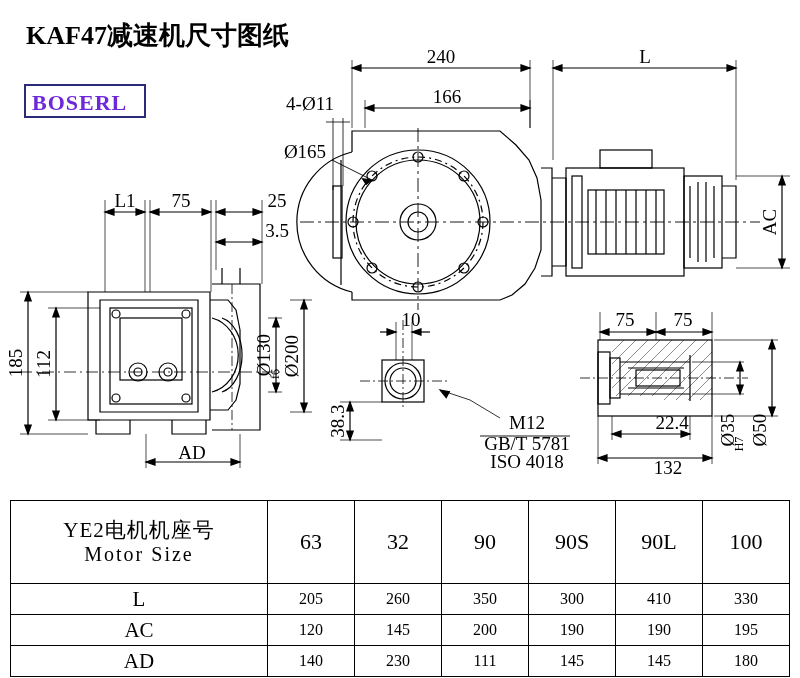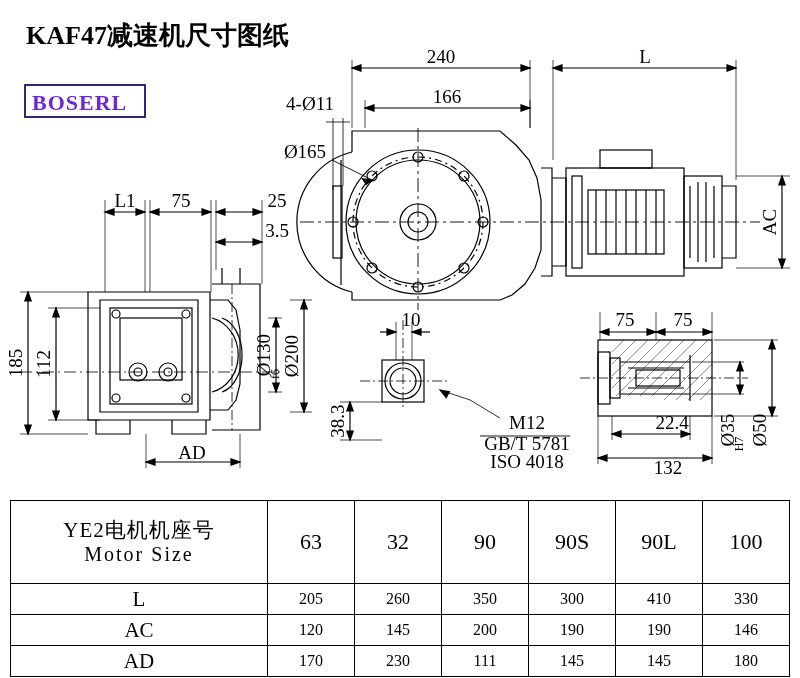--- a/index.html
+++ b/index.html
@@ -400,25 +400,25 @@
         <td>410</td>
         <td>330</td>
       </tr>
       <tr>
         <td class="label-cell">AC</td>
         <td>120</td>
         <td>145</td>
         <td>200</td>
         <td>190</td>
         <td>190</td>
-        <td>146</td>
+        <td>195</td>
       </tr>
       <tr>
         <td class="label-cell">AD</td>
-        <td>170</td>
+        <td>140</td>
         <td>230</td>
         <td>111</td>
         <td>145</td>
         <td>145</td>
         <td>180</td>
       </tr>
     </tbody>
   </table>
 
 </div>

